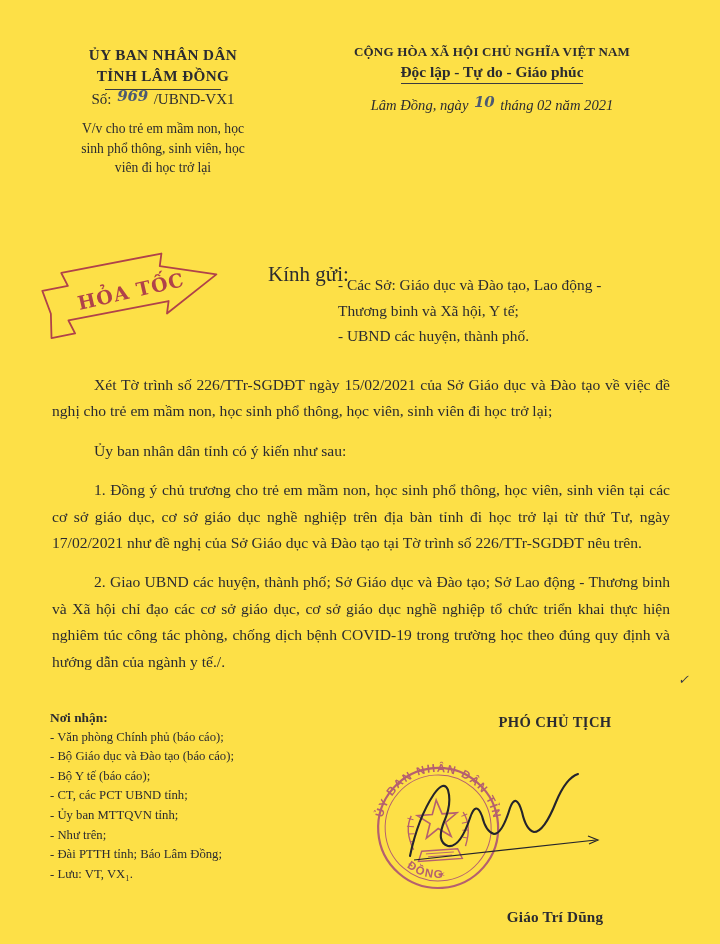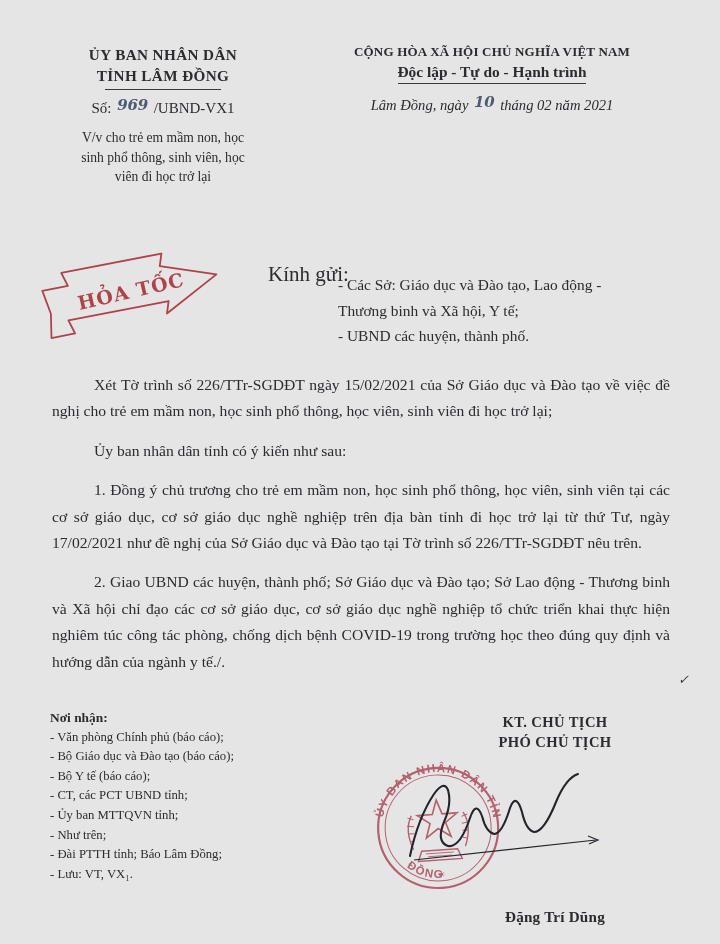--- a/index.html
+++ b/index.html
@@ -4,21 +4,21 @@
 <style>
   html, body {
     margin: 0;
     padding: 0;
     background: #ffffff;
   }
   #page {
     position: relative;
     width: 720px;
     height: 944px;
-    background: #e5e5e5;
+    background: #fde047;
     overflow: hidden;
     font-family: "Liberation Serif", "DejaVu Serif", serif;
     color: #2b2b30;
   }
   
   .hdr-left {
     position: absolute;
     left: 48px; top: 44px;
     width: 230px;
     text-align: center;
@@ -29,21 +29,21 @@
     line-height: 21px;
     letter-spacing: .4px;
   }
   .rule-short {
     width: 116px;
     height: 1px;
     background: #3a3a40;
     margin: 3px auto 0 auto;
   }
   .sonum {
-    margin-top: 9px;
+    margin-top: 0;
     font-size: 15px;
     white-space: nowrap;
   }
   .hand {
     font-family: "DejaVu Serif", serif;
     font-style: italic;
     font-weight: bold;
     color: #4c5a73;
     font-size: 15px;
     letter-spacing: -.2px;
@@ -202,21 +202,21 @@
     </div>
     <div class="subject">
       <div>V/v cho trẻ em mầm non, học</div>
       <div>sinh phổ thông, sinh viên, học</div>
       <div>viên đi học trở lại</div>
     </div>
   </div>
 
   <div class="hdr-right">
     <div class="nation">CỘNG HÒA XÃ HỘI CHỦ NGHĨA VIỆT NAM</div>
-    <div class="motto">Độc lập - Tự do - Hạnh trình</div>
+    <div class="motto">Độc lập - Tự do - Giáo phúc</div>
     <div class="place-date">
       <span>Lâm Đồng, ngày</span>
       <span class="hand">10</span>
       <span>tháng 02 năm 2021</span>
     </div>
   </div>
 
   <div class="stamp">
     <svg viewBox="0 0 178 78" xmlns="http://www.w3.org/2000/svg">
       <path d="M2 22 L28 22 L24 8 L126 8 L122 20 L176 39 L120 68 L124 56 L22 56 L26 70 L2 70 L6 46 L2 22 Z" fill="none" stroke="#b0424a" stroke-width="1.8" stroke-linejoin="round"></path>
@@ -244,23 +244,22 @@
     <div>- Bộ Giáo dục và Đào tạo (báo cáo);</div>
     <div>- Bộ Y tế (báo cáo);</div>
     <div>- CT, các PCT UBND tỉnh;</div>
     <div>- Ủy ban MTTQVN tỉnh;</div>
     <div>- Như trên;</div>
     <div>- Đài PTTH tỉnh; Báo Lâm Đồng;</div>
     <div>- Lưu: VT, VX₁.</div>
   </div>
 
   <div class="sign">
-    <div class="role">KT. CHỦ TỊCH</div>
     <div class="role">PHÓ CHỦ TỊCH</div>
-    <div class="name">Đặng Trí Dũng</div>
+    <div class="name">Giáo Trí Dũng</div>
   </div>
 
   <div class="seal">
     <svg viewBox="0 0 140 148" xmlns="http://www.w3.org/2000/svg">
       <defs>
         <path id="sealarc" d="M 14,76 A 56,56 0 1 1 126,76"></path>
         <path id="sealarc2" d="M 20,76 A 50,50 0 1 0 120,76"></path>
       </defs>
       <circle cx="70" cy="76" r="60" fill="none" stroke="#b5606f" stroke-width="2.2"></circle>
       <circle cx="70" cy="76" r="53" fill="none" stroke="#b5606f" stroke-width="1"></circle>

